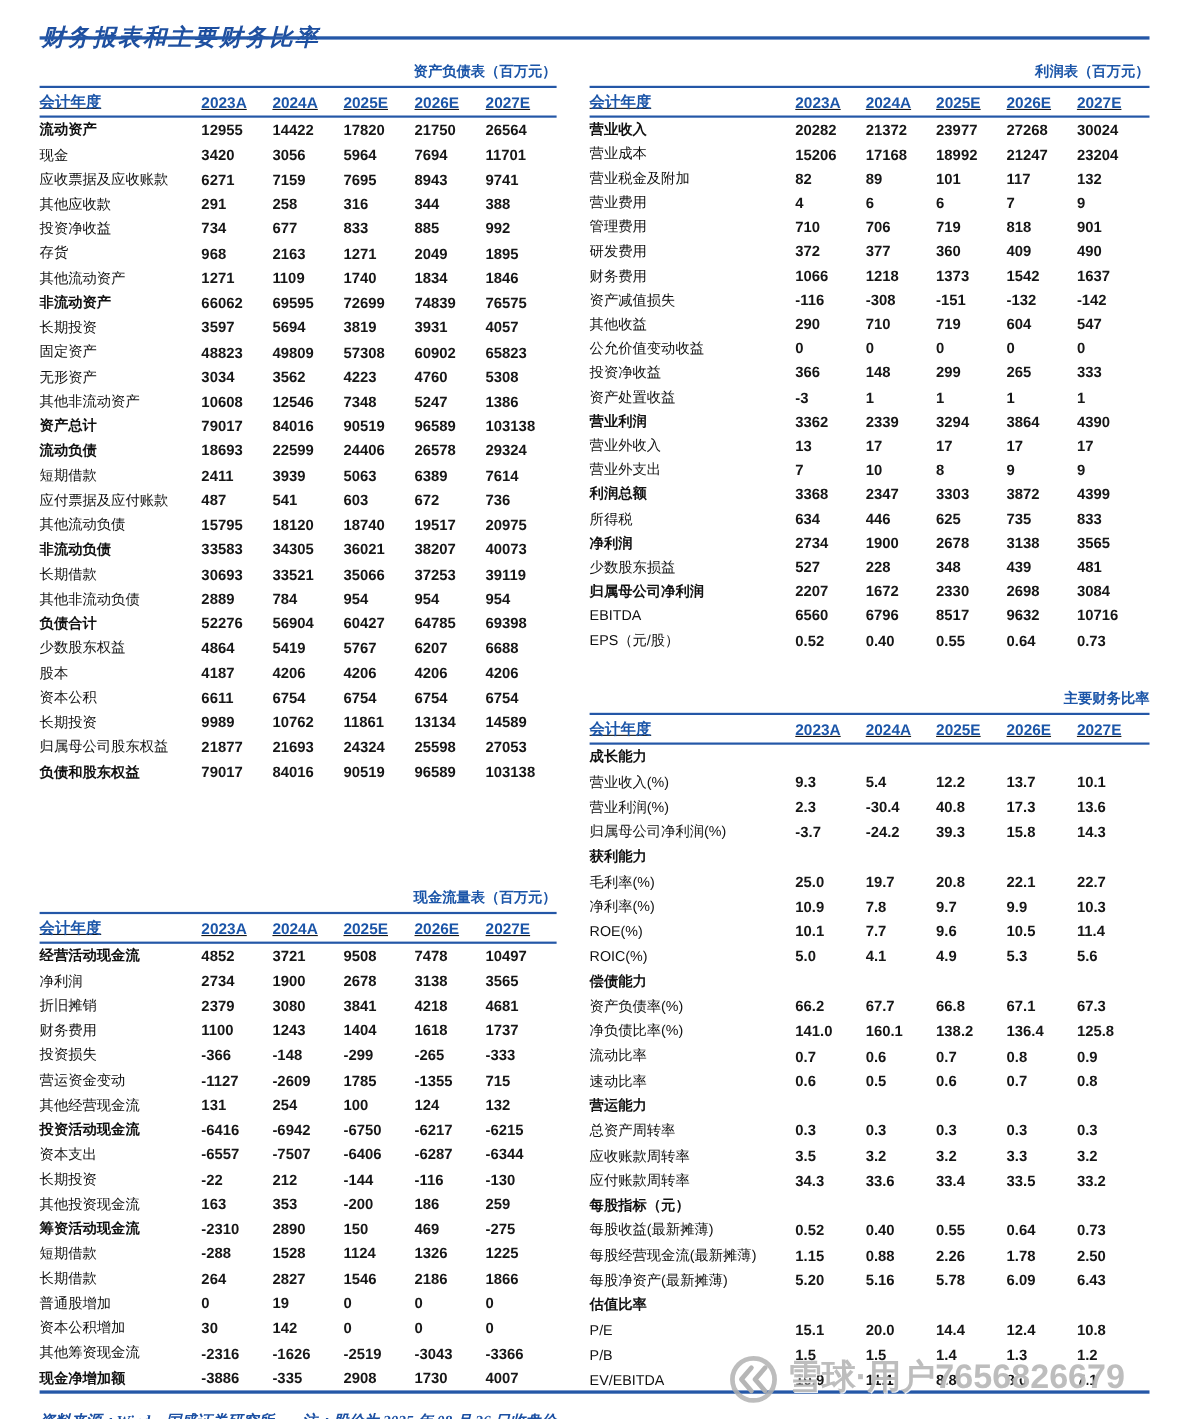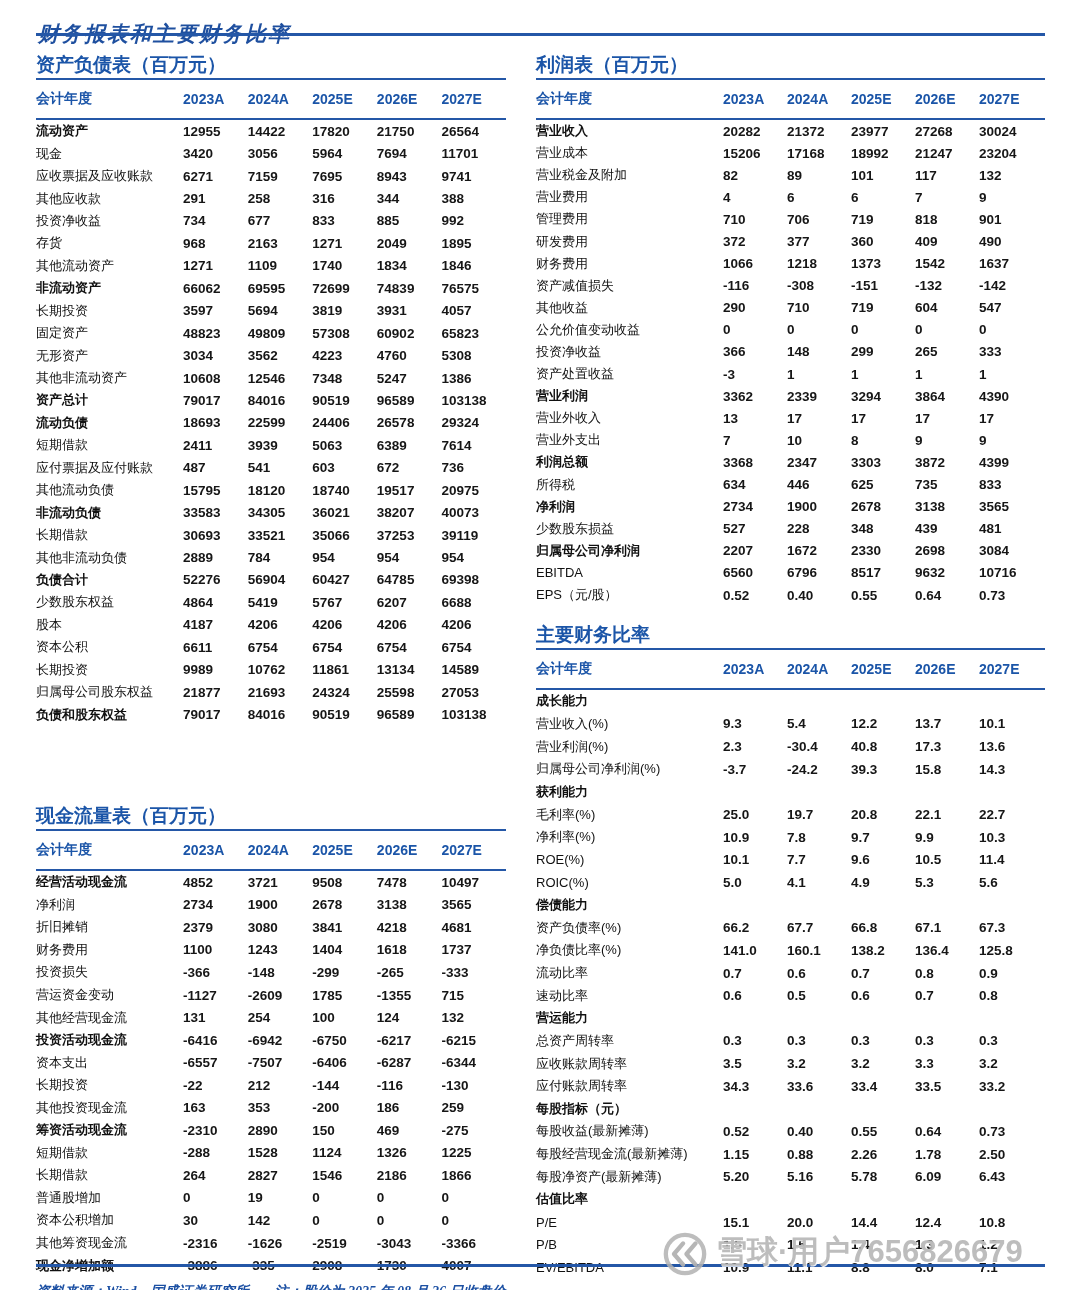--- a/index.html
+++ b/index.html
@@ -11,32 +11,32 @@
     position:absolute;left:38px;top:6px;font-size:21px;font-weight:700;font-style:italic;
     color:#1e4f9f;letter-spacing:2px;font-family:"Liberation Serif",serif;white-space:nowrap;
   }
   .rule{position:absolute;left:36px;width:1009px;background:#2457a7;}
   .rule.top{top:33px;height:3px;}
   .rule.bottom{top:1264px;height:2.5px;}
   .tbl{position:absolute;}
   .tbl.col-left{--labw:148px;--colw:65px;width:470px;}
   .tbl.col-right{--labw:187px;--colw:64px;width:509px;}
   .sec-title{
-    height:23px;line-height:20px;margin:0;font-size:19px;font-weight:700;color:#1b55a8;
-    font-family:"Liberation Serif",serif;white-space:nowrap;
+    height:23px;line-height:20px;margin:0;font-size:13px;font-weight:700;color:#1b55a8;
+    font-family:"Liberation Serif",serif;white-space:nowrap;text-align:right;
   }
   .row{display:flex;align-items:center;}
   .row .lab{width:var(--labw);font-size:13px;color:#111;white-space:nowrap;overflow:visible;}
   .row .val{width:var(--colw);font-size:13.5px;font-weight:600;color:#161616;white-space:nowrap;}
   .row.head{border-top:2px solid #2457a7;border-bottom:2px solid #2457a7;height:25px;box-sizing:border-box;}
   .row.head .lab,.row.head .val{color:#1b55a8;font-weight:700;font-size:14px;}
   .row.bold .lab{font-weight:700;}
   #bs .row{height:22.45px;} #inc .row{height:22.1px;}
   #cf .row{height:22.55px;} #ratio .row{height:22.65px;}
-  #bs .row.head,#inc .row.head,#cf .row.head,#ratio .row.head{height:42px;}
+  #bs .row.head,#inc .row.head,#cf .row.head,#ratio .row.head{height:29px;text-decoration:underline;}
   .footer{
     position:absolute;left:36px;top:1269px;font-size:14px;font-weight:700;font-style:italic;
     color:#1c50a3;font-family:"Liberation Serif",serif;white-space:nowrap;
   }
   .footer .gap{display:inline-block;width:26px;}
   .watermark{
     position:absolute;left:662px;top:1231px;display:flex;align-items:flex-start;gap:8px;
     color:rgba(178,178,178,0.85);font-size:31px;font-weight:600;z-index:5;
     text-shadow:1px 1px 0 rgba(255,255,255,0.9);white-space:nowrap;pointer-events:none;
   }

